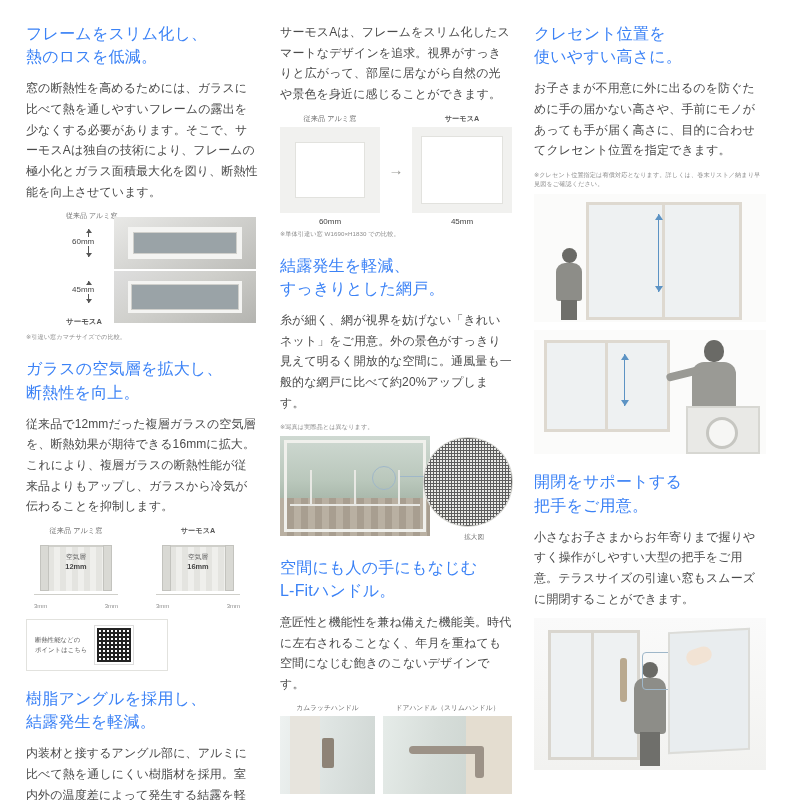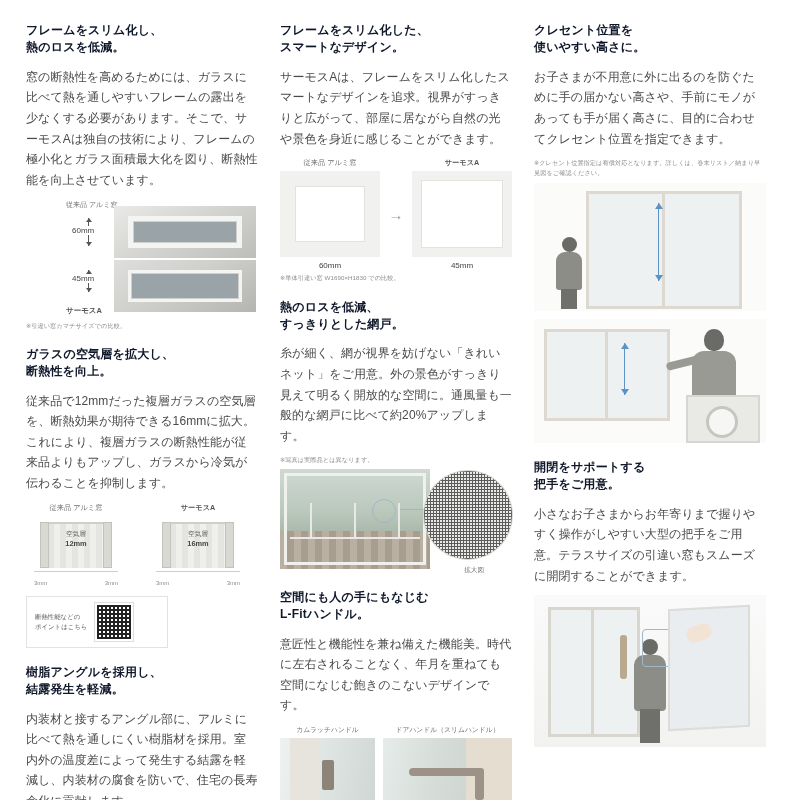--- a/index.html
+++ b/index.html
@@ -19,24 +19,24 @@
   .cols{
     display:flex;
     gap:22px;
     height:100%;
   }
   .col{width:232px;flex:0 0 232px;}
   .col.mid{width:232px;}
   .col.right{width:232px;}
 
   h2.head{
-    font-size:12px;
+    font-size:16px;
     line-height:1.45;
-    font-weight:bold;
-    color:#0f172a;
+    font-weight:normal;
+    color:#3b82f6;
     margin:0 0 10px 0;
     letter-spacing:.2px;
   }
   p.body{
     font-size:12px;
     line-height:1.72;
     color:#4a4a4a;
     margin:0 0 9px 0;
     letter-spacing:.1px;
   }
@@ -375,24 +375,20 @@
           </div>
 
         </div>
       </div>
 
     </div>
 
     <div class="col mid">
 
       <div class="blk">
-        <h2 class="head">
-          <span>フレームをスリム化した、</span><br>
-          <span>スマートなデザイン。</span>
-        </h2>
         <p class="body">サーモスAは、フレームをスリム化したスマートなデザインを追求。視界がすっきりと広がって、部屋に居ながら自然の光や景色を身近に感じることができます。</p>
 
         <div class="fc">
           <div class="hdr">
             <div class="a">従来品 アルミ窓</div>
             <div class="mid"></div>
             <div class="b">サーモスA</div>
           </div>
           <div class="row">
             <div class="fcbox a">
@@ -407,21 +403,21 @@
             <div class="a">60mm</div>
             <div class="mid"></div>
             <div class="b">45mm</div>
           </div>
           <p class="note">※単体引違い窓 W1690×H1830 での比較。</p>
         </div>
       </div>
 
       <div class="blk">
         <h2 class="head">
-          <span>熱のロスを低減、</span><br>
+          <span>結露発生を軽減、</span><br>
           <span>すっきりとした網戸。</span>
         </h2>
         <p class="body">糸が細く、網が視界を妨げない「きれいネット」をご用意。外の景色がすっきり見えて明るく開放的な空間に。通風量も一般的な網戸に比べて約20%アップします。</p>
         <p class="note">※写真は実際品とは異なります。</p>
 
         <div class="net">
           <div class="photo">
             <div class="deck"></div>
             <div class="rail"></div>
             <div class="post" style="left:30px;"></div>

